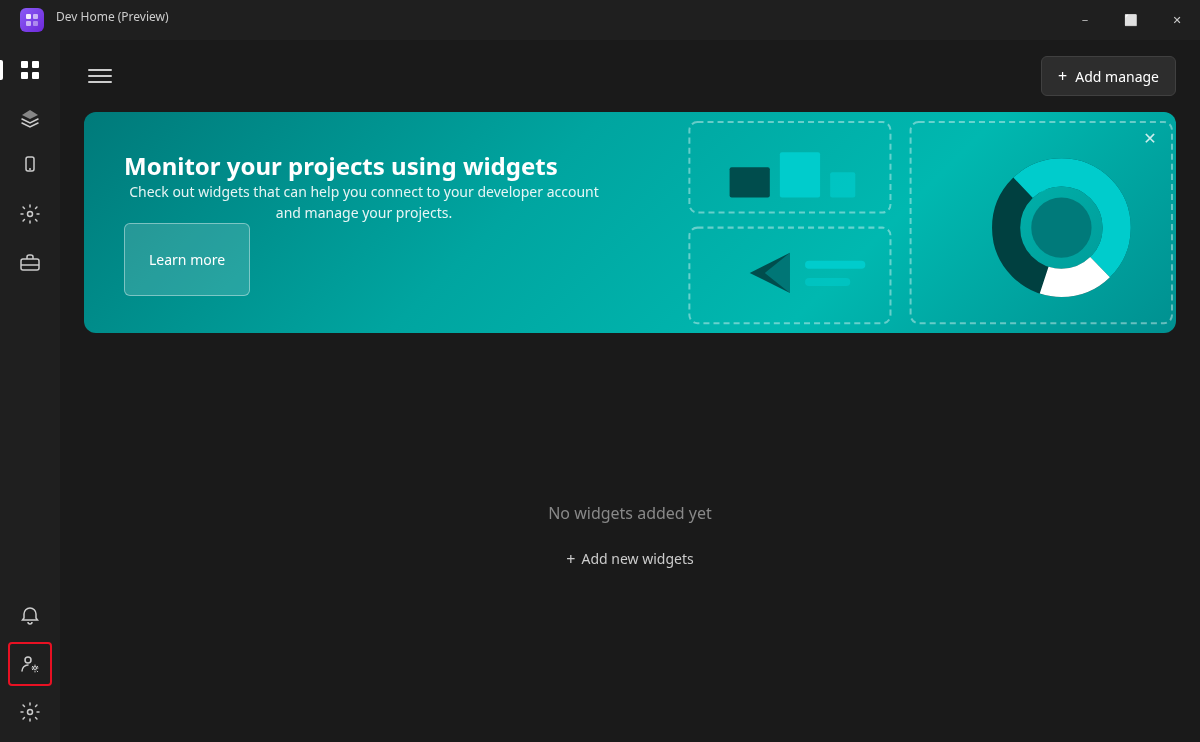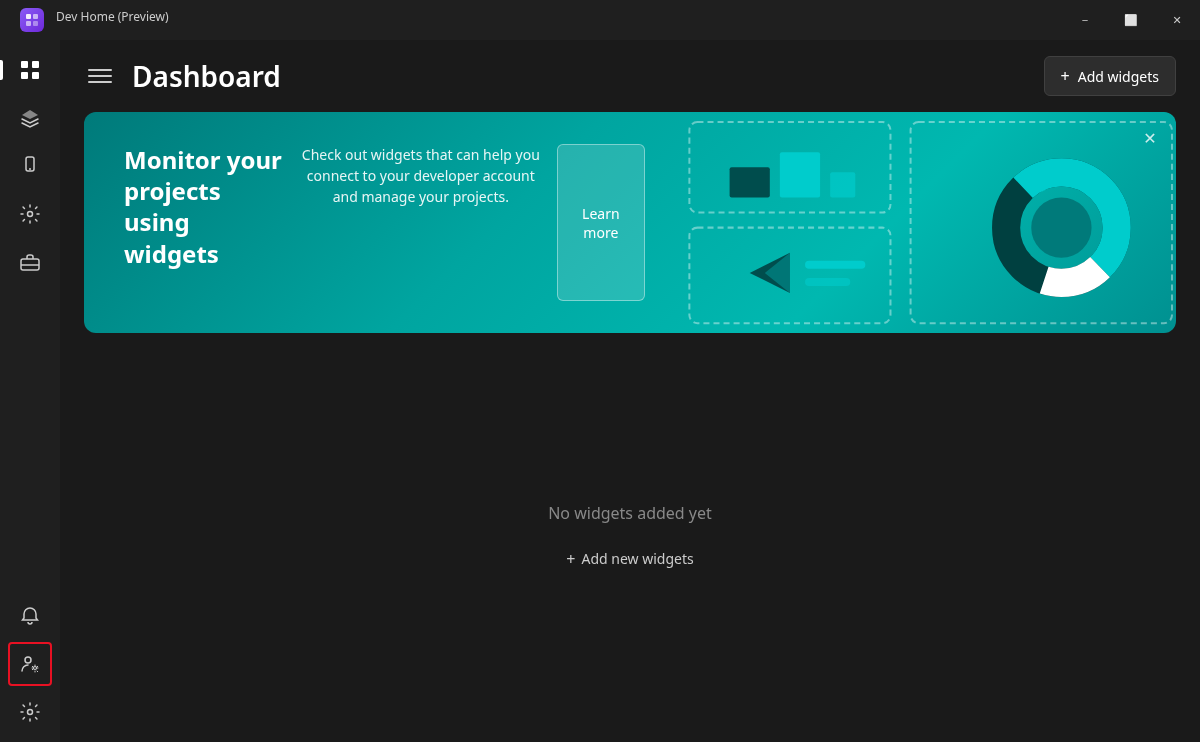--- a/index.html
+++ b/index.html
@@ -183,43 +183,42 @@
       align-items: stretch;
       overflow: hidden;
       position: relative;
       flex-shrink: 0;
       min-height: 200px;
     }
     .banner-content {
       flex: 0 0 55%;
       padding: 32px 40px;
       display: flex;
-      flex-direction: row;
-      justify-content: center;
-      gap: 16px;
+      flex-direction: column;
+      justify-content: center;
     }
     .banner-title {
       font-size: 24px;
       font-weight: 700;
       color: #ffffff;
       line-height: 1.3;
     }
     .banner-description {
       font-size: 14px;
       color: rgba(255,255,255,0.9);
       line-height: 1.5;
       max-width: 480px;
       text-align: center;
     }
     .learn-more-btn {
       width: fit-content;
       background: rgba(255,255,255,0.15);
       border: 1px solid rgba(255,255,255,0.4);
       color: #ffffff;
-      padding: 7px 24px;
+      padding: 26px 24px;
       border-radius: 6px;
       cursor: pointer;
       font-size: 14px;
       font-family: inherit;
       transition: background 0.15s;
       text-align: center;
     }
     .banner-illustration {
       flex: 0 0 45%;
       position: relative;
@@ -369,25 +368,24 @@
 
   <main class="content">
 
     <div class="header">
       <div class="header-left">
         <div class="hamburger-btn">
           <div class="hamburger-line"></div>
           <div class="hamburger-line"></div>
           <div class="hamburger-line"></div>
         </div>
-        <h1 class="page-title">Dashboard</h1>
       </div>
       <button class="add-widget-btn">
         <span style="font-size:16px;">+</span>
-        <span>Add widgets</span>
+        <span>Add manage</span>
       </button>
     </div>
 
     <div class="banner">
       <div class="banner-content">
         <h2 class="banner-title">Monitor your projects using widgets</h2>
         <p class="banner-description">Check out widgets that can help you connect to your developer account and manage your projects.</p>
         <button class="learn-more-btn">Learn more</button>
       </div>
       <div class="banner-illustration">

